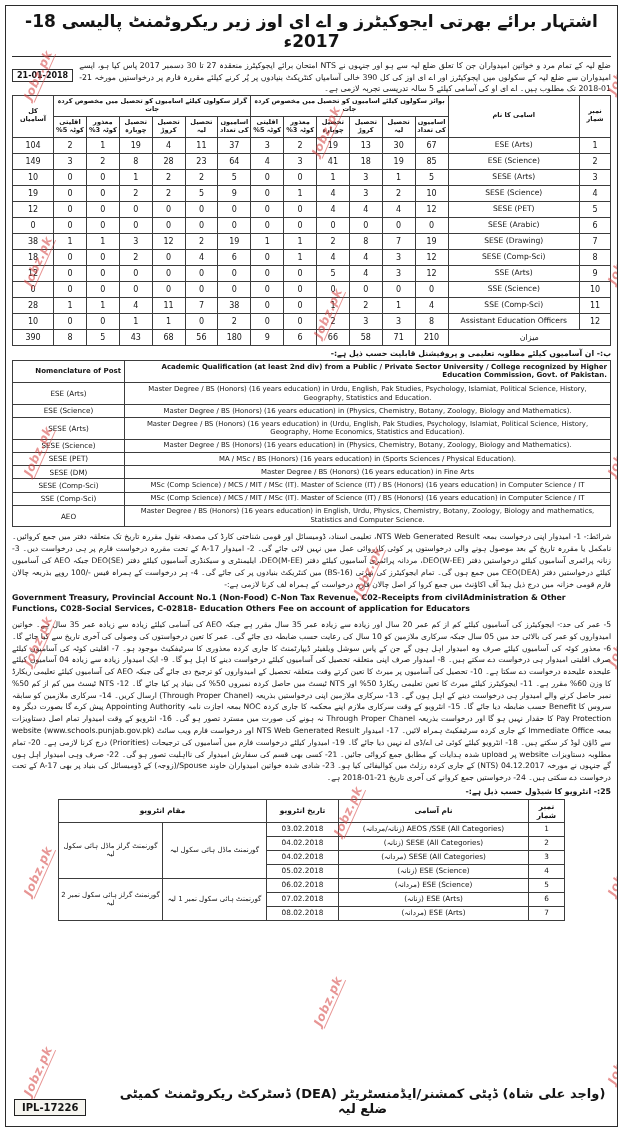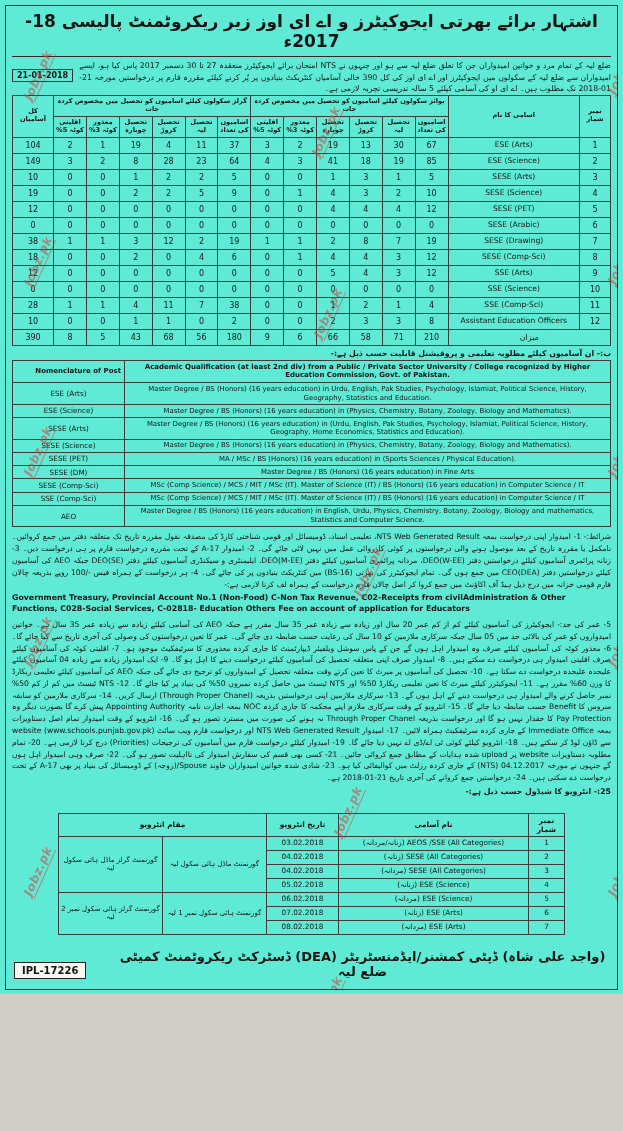--- a/index.html
+++ b/index.html
@@ -1,40 +1,40 @@
 <!DOCTYPE html>
 <html><head>
 <meta charset="utf-8">
 <style>
   *{box-sizing:border-box;margin:0;padding:0}
   html,body{width:623px;background:#cfcdc6}
   body{font-family:"DejaVu Sans","Liberation Sans",sans-serif;color:#141414}
-  .page{position:relative;width:623px;height:994px;background:#5eead4;overflow:hidden}
+  .page{position:relative;width:623px;height:1131px;background:#ffffff;overflow:hidden}
   .ad{position:absolute;top:5px;left:5px;right:5px;bottom:4px;border:1.5px solid #2b2b2b;padding:4px 6px;overflow:hidden}
   .wm-layer{position:absolute;top:0;left:0;right:0;bottom:0;pointer-events:none;z-index:6}
   .wm{position:absolute;font-size:12px;font-weight:bold;font-style:italic;opacity:.55;transform:rotate(-66deg);letter-spacing:.5px;white-space:nowrap;border-bottom:1px solid currentColor}
   .title{direction:rtl;text-align:center;font-weight:bold;font-size:17px;padding:1px 0 5px;border-bottom:1.5px solid #2b2b2b}
   .meta-row{display:flex;direction:rtl;align-items:flex-start;gap:6px;margin-top:3px}
   .intro{direction:rtl;text-align:justify;font-size:7.8px;line-height:1.5;flex:1}
   .date-badge{font-size:8px;font-weight:bold;border:1px solid #333;padding:1px 4px;white-space:nowrap;margin-top:9px}
   .section-line{direction:rtl;font-size:7.8px;font-weight:bold;margin:3px 0 2px}
   table{border-collapse:collapse;width:100%;table-layout:fixed}
   th,td{border:1px solid #3c3c3c;text-align:center;vertical-align:middle;padding:1px 2px;overflow:hidden}
   .main-table th{font-size:6.6px;line-height:1.2;font-weight:bold;direction:rtl;padding:2px 1px}
   .main-table td{font-size:8px;height:16px}
   .main-table td.post{font-size:7.6px;line-height:1.15}
   .main-table .total-row td{font-weight:normal}
   .nomen-table{direction:ltr;margin-top:2px}
-  .nomen-table th{font-size:7px;text-align:center;padding:2px 3px;line-height:1.25}
+  .nomen-table th{font-size:7px;text-align:right;padding:2px 3px;line-height:1.25}
   .nomen-table th.post-head{text-align:right}
   .nomen-table td{font-size:6.9px;text-align:center;line-height:1.28;padding:1.5px 3px}
   .nomen-table td.post-cell{text-align:center;font-size:7.2px}
   .para{direction:rtl;text-align:justify;font-size:7.6px;line-height:1.55;margin-top:4px}
   .para-en{direction:ltr;text-align:left;font-size:7.8px;line-height:1.4;margin-top:3px;font-weight:bold}
-  .sched-table{margin-top:17px;direction:ltr;width:84%;margin-left:auto;margin-right:auto}
+  .sched-table{margin-top:3px;direction:ltr;width:84%;margin-left:auto;margin-right:auto}
   .sched-table th{font-size:7.4px;direction:rtl;font-weight:bold;padding:2px}
   .sched-table td{font-size:7.3px;height:14px;direction:rtl;line-height:1.2}
   .sched-table td.venue{font-size:7px}
   .sig{position:absolute;bottom:10px;left:110px;right:8px;direction:rtl;text-align:center;font-size:13px;font-weight:bold;z-index:3}
   .ipl{position:absolute;left:8px;bottom:10px;border:1.5px solid #222;font-weight:bold;font-size:10px;padding:2px 7px;background:#f6f5f0;z-index:3}
 </style>
 </head>
 <body>
 
 <div class="page">

